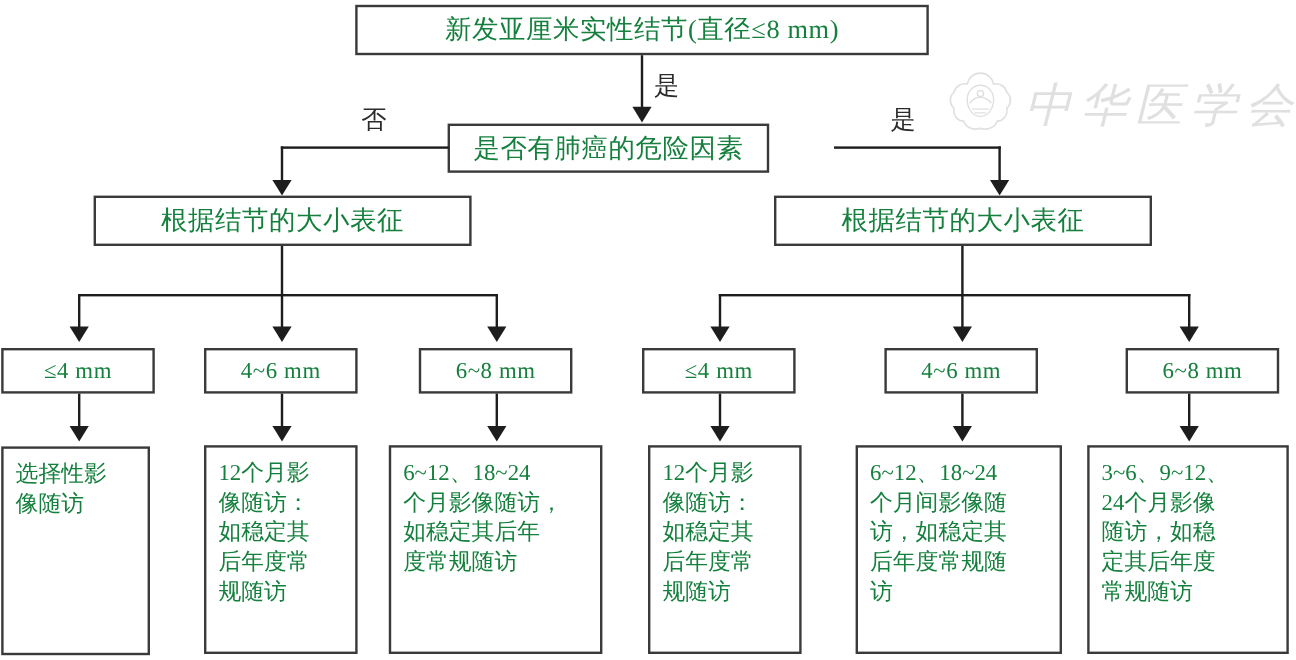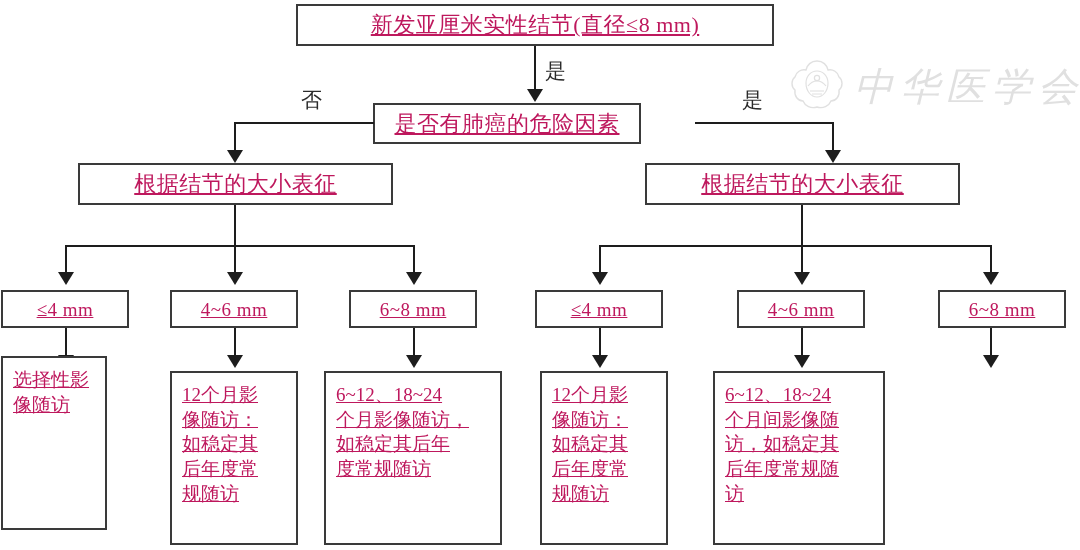--- a/index.html
+++ b/index.html
@@ -22,23 +22,22 @@
   
   .node {
     position: absolute;
     box-sizing: border-box;
     border: 2px solid #3a3a3a;
     background: #ffffff;
     display: flex;
     align-items: center;
     justify-content: center;
     text-align: center;
-    color: #be185d;
+    color: #15803d;
     line-height: 1.0;
-    text-decoration: underline;
   }
   .node.single {
     font-size: 22px;
     letter-spacing: 0.5px;
   }
   .node.size-box {
     font-size: 19px;
     letter-spacing: 0.5px;
   }
   .node.detail {
@@ -175,21 +174,21 @@
   <div class="edge-v" style="left:413px; top:328px; width:2px; height:30px;"></div>
   <div class="arrow-down" style="left:406px; top:355px;"></div>
 
   <div class="edge-v" style="left:599px; top:328px; width:2px; height:30px;"></div>
   <div class="arrow-down" style="left:592px; top:355px;"></div>
   <div class="edge-v" style="left:801px; top:328px; width:2px; height:30px;"></div>
   <div class="arrow-down" style="left:794px; top:355px;"></div>
   <div class="edge-v" style="left:990px; top:328px; width:2px; height:30px;"></div>
   <div class="arrow-down" style="left:983px; top:355px;"></div>
 
-  <div class="node detail" style="left:1px; top:356px; width:106px; height:174px;justify-content:flex-end;">
+  <div class="node detail" style="left:1px; top:372px; width:124px; height:174px;justify-content:flex-end;">
     <span class="txt">选择性影
 像随访</span>
   </div>
   <div class="node detail" style="left:170px; top:371px; width:128px; height:174px;">
     <span class="txt">12个月影
 像随访：
 如稳定其
 后年度常
 规随访</span>
   </div>
@@ -206,20 +205,27 @@
 如稳定其
 后年度常
 规随访</span>
   </div>
   <div class="node detail" style="left:713px; top:371px; width:172px; height:174px;">
     <span class="txt">6~12、18~24
 个月间影像随
 访，如稳定其
 后年度常规随
 访</span>
+  </div>
+  <div class="node detail" style="left:906px; top:371px; width:168px; height:174px;">
+    <span class="txt">3~6、9~12、
+24个月影像
+随访，如稳
+定其后年度
+常规随访</span>
   </div>
 
   <div class="watermark" style="left:790px; top:58px;">
     <span>
       <svg width="54" height="54" viewBox="0 0 54 54" aria-hidden="true">
         <path d="M27 3 C33 3 37 7 38 12 C43 11 48 14 49 19 C53 22 53 29 49 32
                  C50 38 46 43 41 43 C39 48 33 51 27 49 C21 51 15 48 13 43
                  C8 43 4 38 5 32 C1 29 1 22 5 19 C6 14 11 11 16 12 C17 7 21 3 27 3 Z" fill="none" stroke="#9a9a9a" stroke-width="1.4"></path>
         <path d="M27 13 C21 13 16 18 16 25 C16 33 21 39 27 39 C33 39 38 33 38 25
                  C38 18 33 13 27 13 Z" fill="none" stroke="#9a9a9a" stroke-width="1.2"></path>

